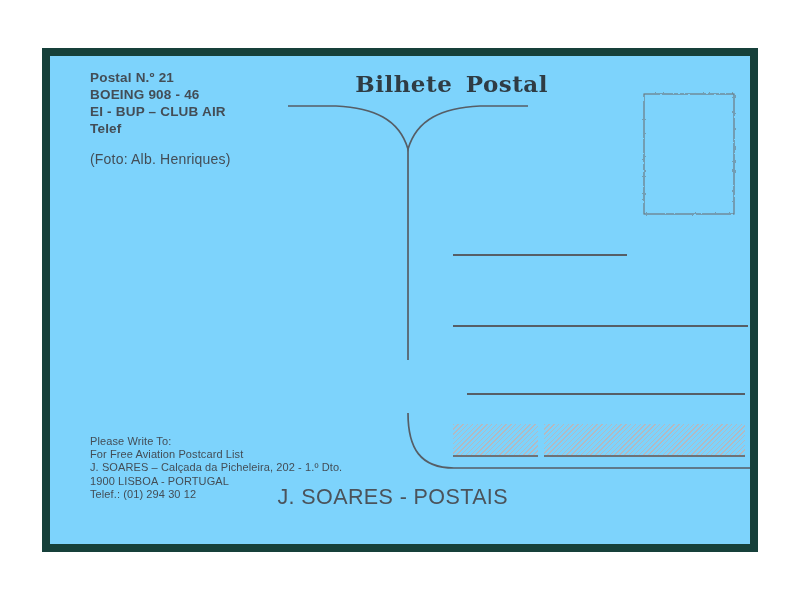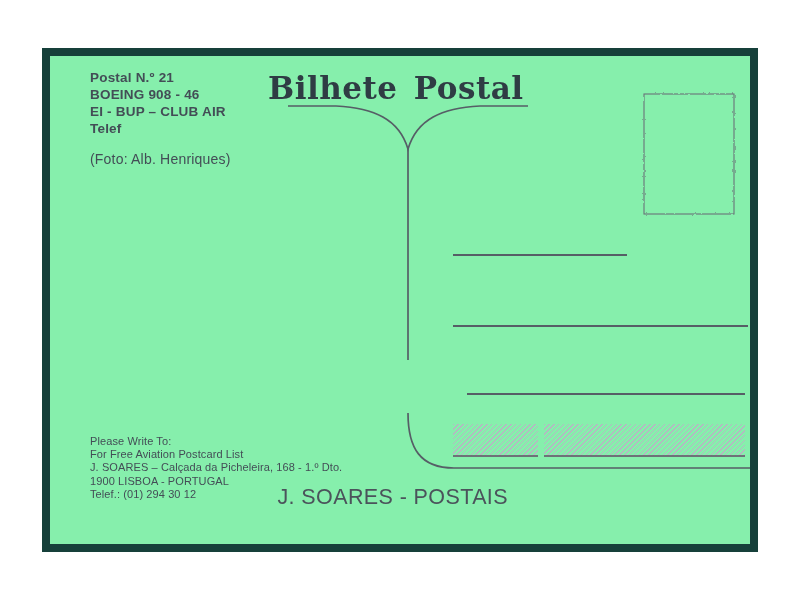--- a/index.html
+++ b/index.html
@@ -8,41 +8,41 @@
     background:#ffffff;
     font-family:"Liberation Sans", sans-serif;
     position:relative;
   }
   .frame{
     position:absolute;left:42px;top:48px;width:716px;height:504px;
     background:var(--frame,#16403a);
   }
   .card{
     position:absolute;left:8px;top:8px;width:700px;height:488px;
-    background:#86efac;
+    background:#7dd3fc;
   }
   .abs{position:absolute;}
   
   .info{
     left:40px;top:13px;
     color:var(--ink,#434d56);
     font-size:13.5px;font-weight:bold;line-height:17px;
     letter-spacing:.2px;white-space:nowrap;
   }
   .credit{
     left:40px;top:95px;
     color:var(--ink,#434d56);
     font-size:14px;letter-spacing:.2px;
   }
   
   .title{
     left:218px;top:14px;width:280px;
-    text-align:left;
+    text-align:right;
     font-family:"DejaVu Serif","Liberation Serif",serif;
-    font-weight:bold;font-size:31px;
+    font-weight:bold;font-size:23px;
     color:#2f3c44;letter-spacing:.5px;word-spacing:5px;
     white-space:nowrap;
   }
   
   .rules{left:0;top:0;width:700px;height:488px;pointer-events:none;}
   .rules path, .rules line{fill:none;stroke:var(--line,#565e66);}
   .curve{stroke-width:1.7px;}
   .addr{stroke-width:2px;}
   
   .stamp{left:590px;top:34px;width:98px;height:128px;}
@@ -105,21 +105,21 @@
       </defs>
       <rect x="4" y="4" width="90" height="120" filter="url(#wavy)"></rect>
     </svg>
 
     <div class="abs hatch h1"></div>
     <div class="abs hatch h2"></div>
 
     <div class="abs pub">
       <div>Please Write To:</div>
       <div>For Free Aviation Postcard List</div>
-      <div>J. SOARES – Calçada da Picheleira, 168 - 1.º Dto.</div>
+      <div>J. SOARES – Calçada da Picheleira, 202 - 1.º Dto.</div>
       <div>1900 LISBOA - PORTUGAL</div>
       <div>Telef.: (01) 294 30 12</div>
     </div>
 
     <div class="abs imprint">J. SOARES - POSTAIS</div>
 
   </div>
 </div>
 
 </body></html>

